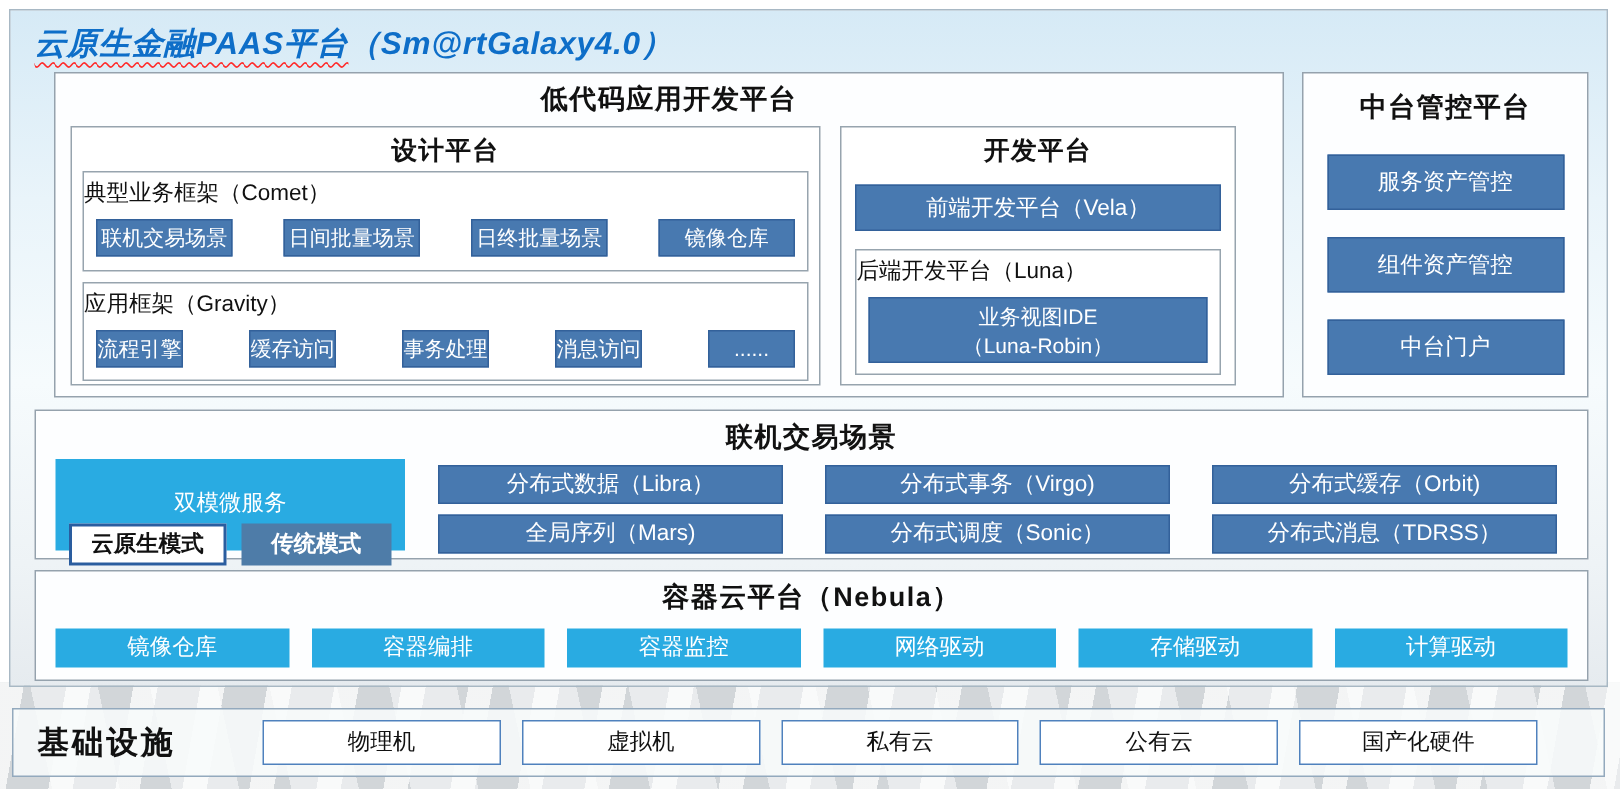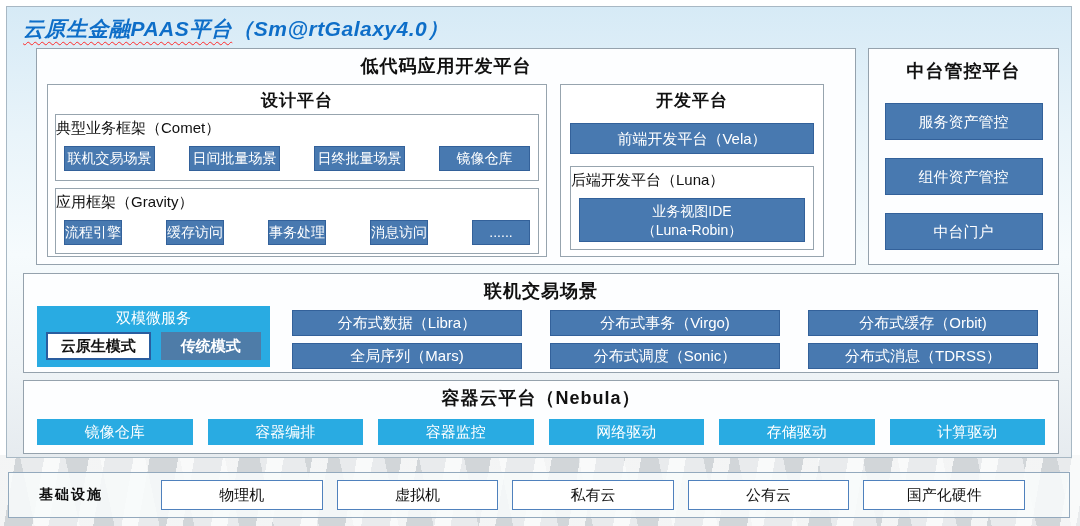--- a/index.html
+++ b/index.html
@@ -74,21 +74,21 @@
   .middle-box .box-title { margin-top: 10px; }
   .chip.mid { width: 158px; height: 37px; line-height: 35px; font-size: 15px; margin: 18px auto 0; display:block; }
   .chip.mid.first { margin-top: 20px; }
 
   
   .dist-box { left: 16px; top: 266px; width: 1036px; height: 100px; }
   .dual-mode {
     position: absolute; left: 13px; top: 32px; width: 233px; height: 61px;
     background: #29abe2;
   }
-  .dual-title { color: #fff; font-size: 15px; text-align: center; padding-top: 3px; }
+  .dual-title { color: #fff; font-size: 15px; text-align: center; padding-top: 20px; }
   .dual-row { display: flex; gap: 10px; padding: 4px 9px 0; }
   .mode-a {
     flex: 1; height: 28px; line-height: 24px; background: #ffffff;
     border: 2px solid #2a5d9f; color: #111; text-align: center;
     font-size: 15px; font-weight: bold;
   }
   .mode-b {
     flex: 1; height: 28px; line-height: 28px; background: #4e7ca8;
     color: #fff; text-align: center; font-size: 15px; font-weight: bold;
   }
@@ -103,21 +103,21 @@
   .nebula-box { left: 16px; top: 373px; width: 1036px; height: 74px; }
   .nebula-box .chip-row { gap: 15px; padding: 9px 13px 0; }
   .chip.cyan { flex: 1; background: #29abe2; border: none; height: 26px; line-height: 26px; font-size: 15px; }
 
   
   .infra-bar {
     position: absolute; left: 8px; top: 472px; width: 1062px; height: 46px;
     border: 1px solid #93a9bd; background: rgba(247,250,251,0.88);
     display: flex; align-items: center;
   }
-  .infra-label { font-size: 14px; font-weight: bold; margin-left: 30px; letter-spacing: 2px; white-space: nowrap; }
+  .infra-label { font-size: 21px; font-weight: bold; margin-left: 16px; letter-spacing: 2px; white-space: nowrap; }
   .infra-row { flex: 1; display: flex; gap: 14px; margin: 0 44px 0 26px; padding-left: 32px; }
   .infra-box {
     flex: 1; height: 30px; line-height: 28px; background: #ffffff;
     border: 1px solid #4f81bd; text-align: center; font-size: 15px;
   }
 </style>
 </head>
 <body>
 
 <div class="bottom-bg"></div>

